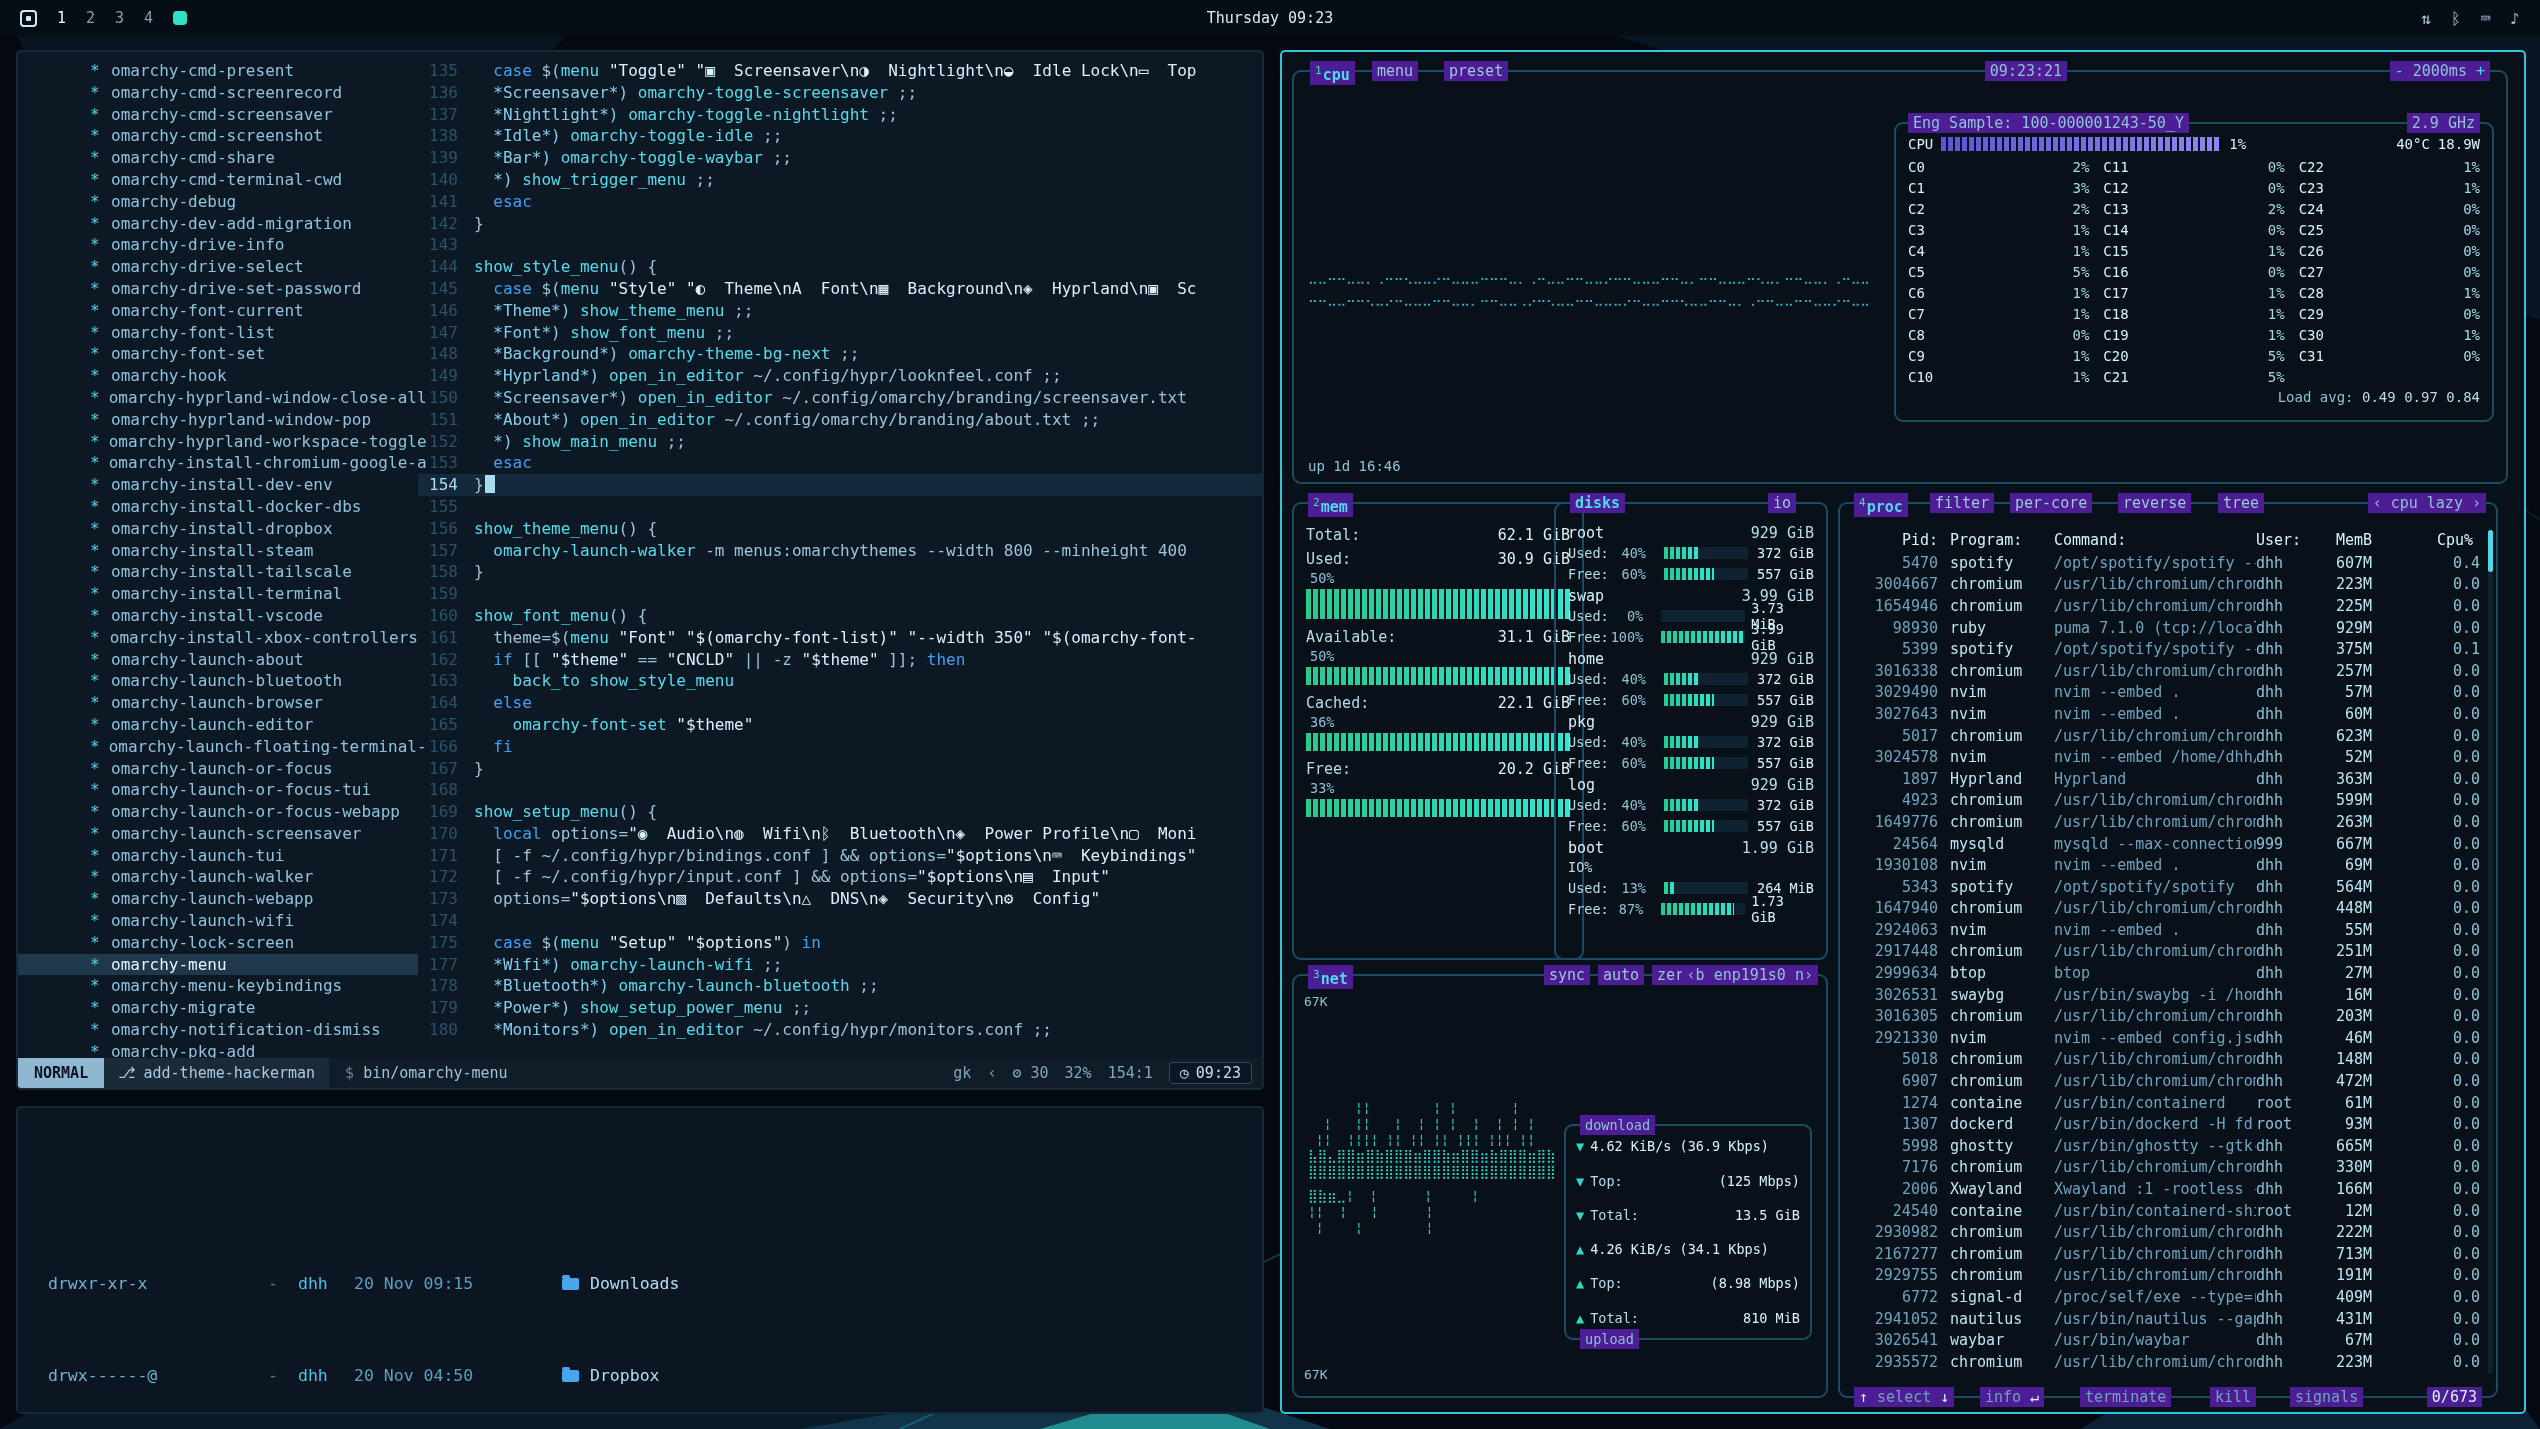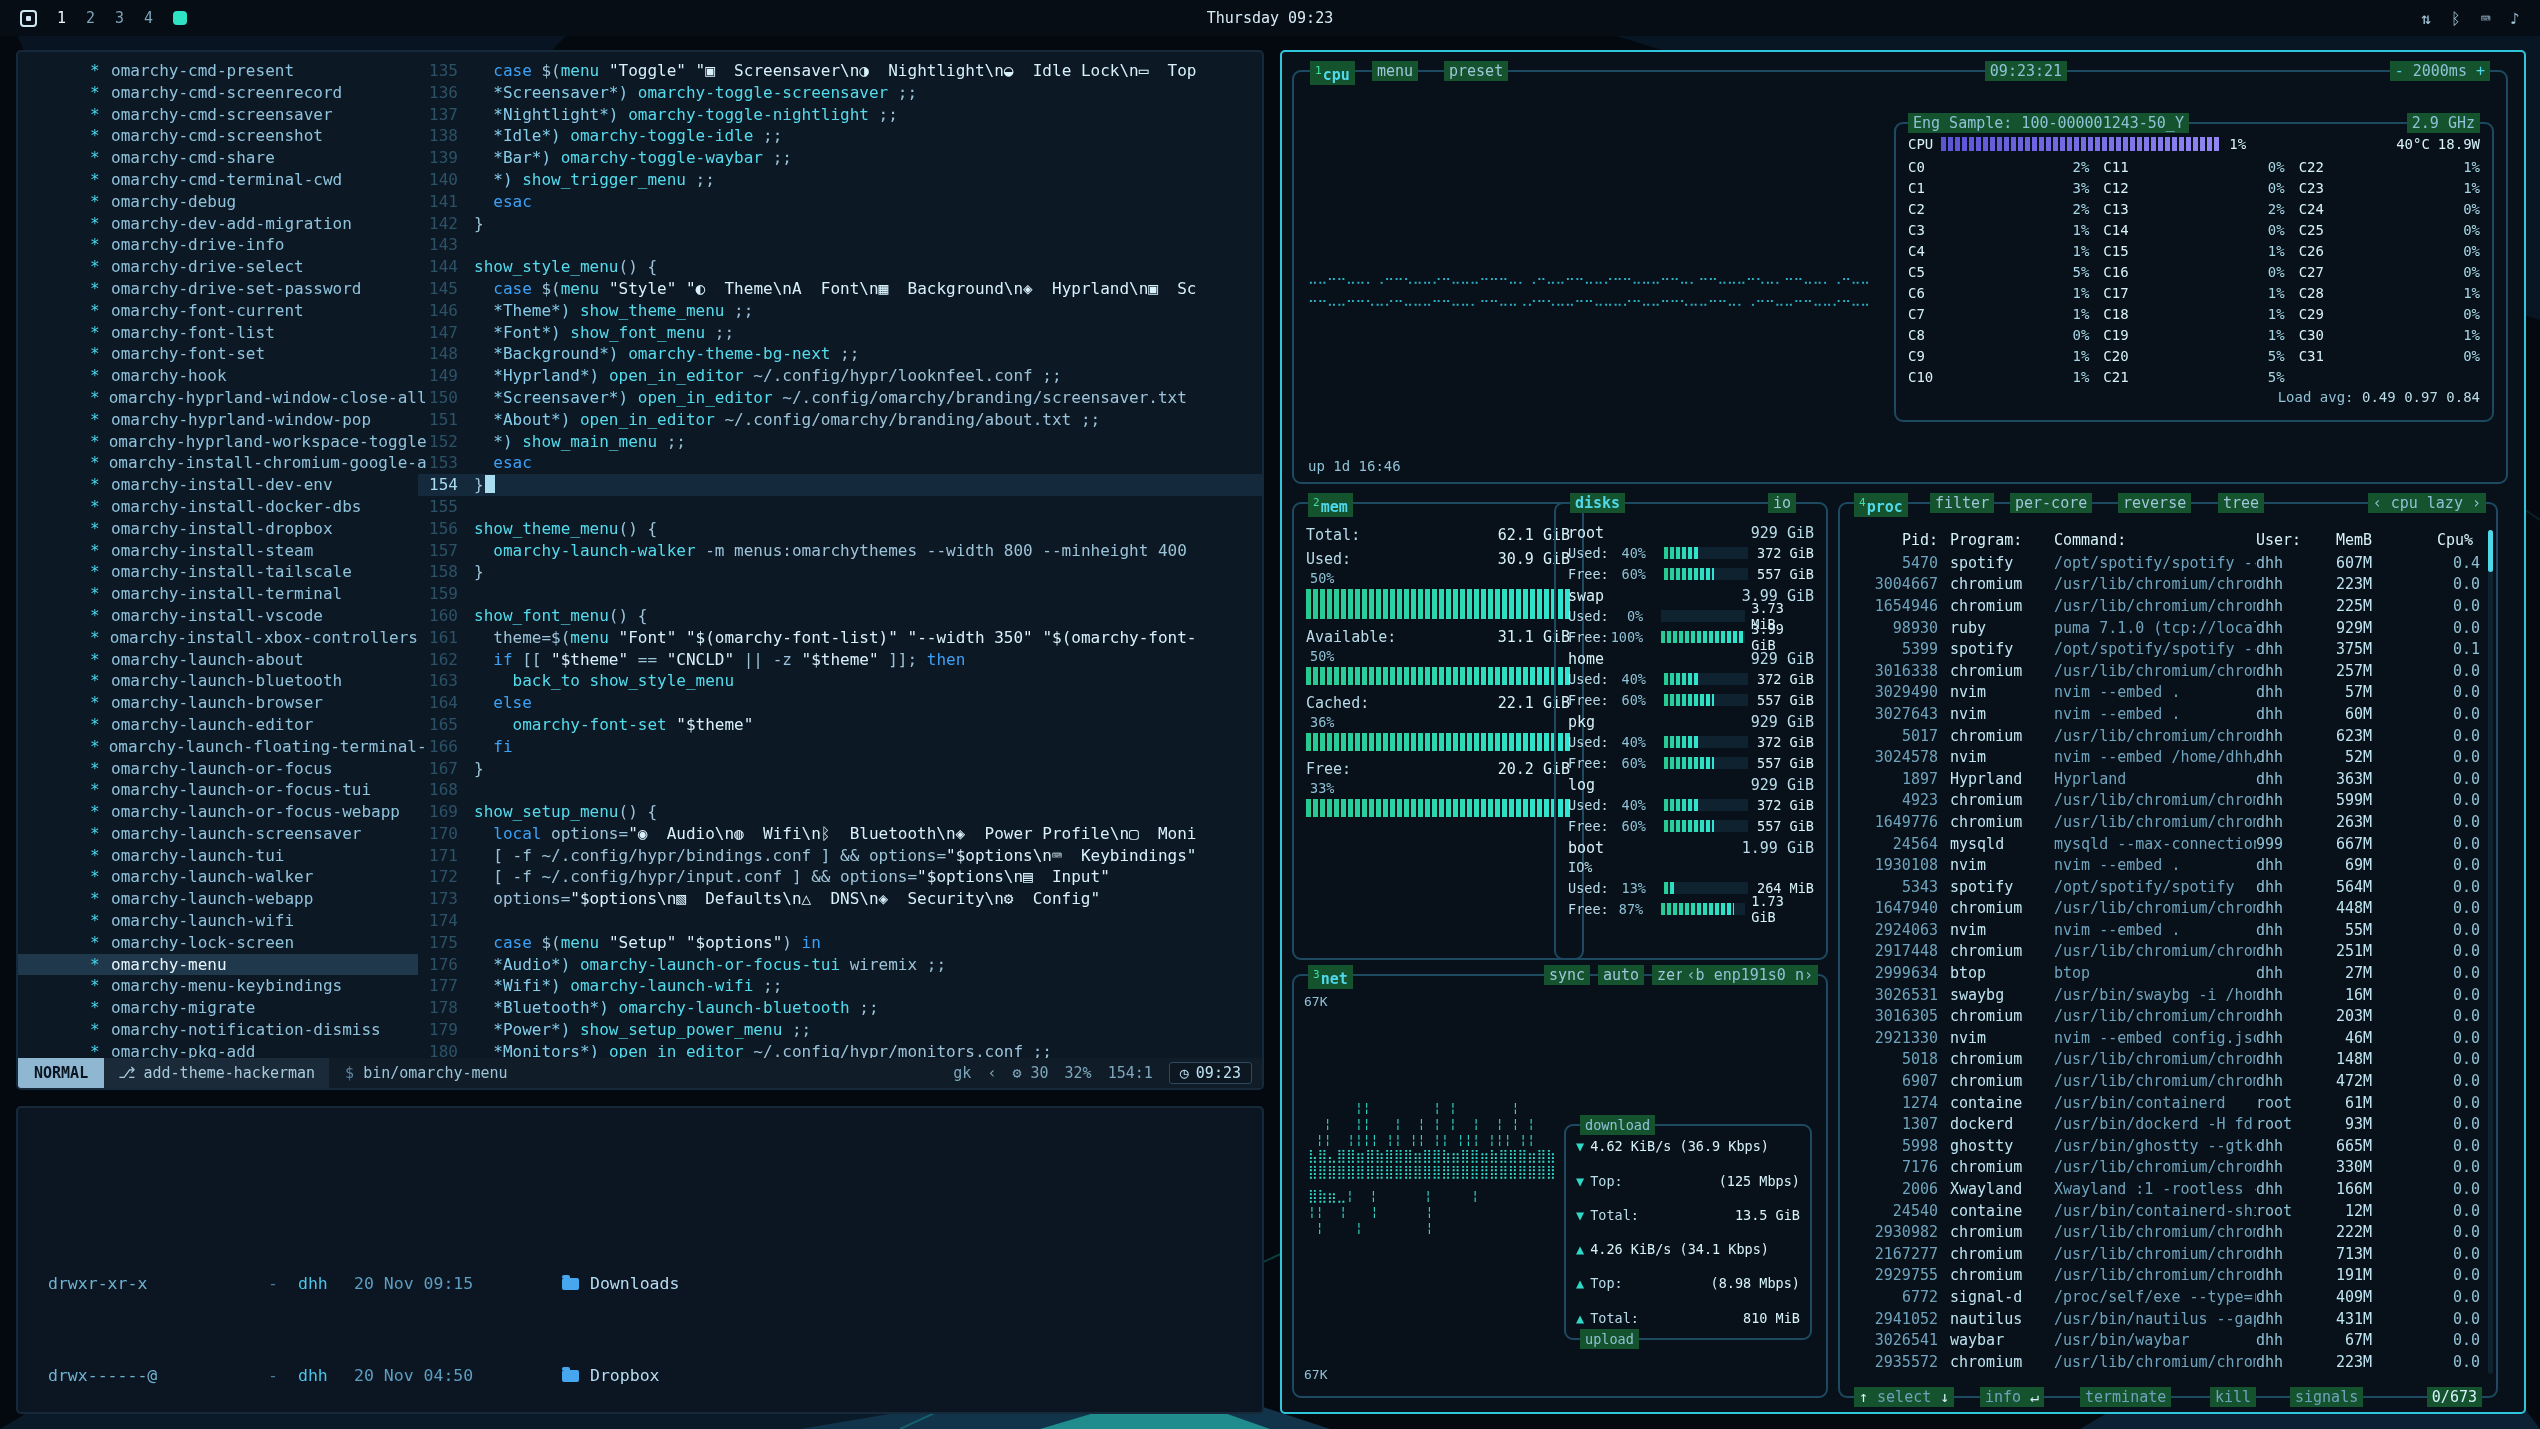--- a/index.html
+++ b/index.html
@@ -53,21 +53,21 @@
 .ls-owner{width:76px;padding-left:20px;color:#49c5ea}
 .ls-date{width:208px;color:#5c9ec0}
 .ls-name{color:#b6dcf2;display:flex;align-items:center}
 .fold{display:inline-block;width:17px;height:12px;background:#46a7ee;border-radius:2px;position:relative;margin-right:11px}
 .fold::before{content:"";position:absolute;top:-3px;left:0;width:8px;height:3px;background:#46a7ee;border-radius:2px 2px 0 0}
 
 
 .btop-win{left:1280px;top:50px;width:1246px;height:1364px;border:2px solid #2fc6dd;background:#081119;font-size:15px;color:#8fc1d6}
 .btop-content{position:absolute;inset:0}
 .bx{position:absolute;border:2px solid #1d4a61;border-radius:9px}
-.bt{position:absolute;top:-11px;background:#14532d;padding:0 5px;color:#8fc1d6;white-space:nowrap;line-height:20px}
+.bt{position:absolute;top:-11px;background:#4c1d95;padding:0 5px;color:#8fc1d6;white-space:nowrap;line-height:20px}
 .bt sup{color:#3fe0a8;font-size:11px;margin-right:1px}
 .bt b{color:#4fd8ea;font-weight:bold}
 .bt.btn{color:#9fc6da}
 .bt.pb{top:auto;bottom:-11px;color:#6fa3bd}
 .bt.pb b{color:#d7f2fb;font-weight:normal}
 .bt.count{color:#d7f2fb}
 .ctl i{color:#4fd8ea;font-style:normal;cursor:pointer}
 .dots{flex:1;min-width:8px;height:14px;margin:0 6px;background-image:radial-gradient(circle,#1d4a61 1.3px,transparent 1.6px);background-size:8px 14px;background-position:0 8px;background-repeat:repeat-x}
 
 .cpu-box{left:10px;top:18px;width:1216px;height:414px}
@@ -598,24 +598,20 @@
           <div class="code-row">
             <span class="lnum">174</span>
             <span class="ltext"></span>
           </div>
 
           <div class="code-row">
             <span class="lnum">175</span>
             <span class="ltext">  <span class="tok-kw">case</span> $(<span class="tok-fn">menu</span> <span class="tok-str">"Setup"</span> <span class="tok-str">"$options"</span>) <span class="tok-kw">in</span></span>
           </div>
 
-          <div class="code-row">
-            <span class="lnum">176</span>
-            <span class="ltext">  <span class="tok-pat">*Audio*)</span> <span class="tok-fn">omarchy-launch-or-focus-tui</span> wiremix ;;</span>
-          </div>
 
           <div class="code-row">
             <span class="lnum">177</span>
             <span class="ltext">  <span class="tok-pat">*Wifi*)</span> <span class="tok-fn">omarchy-launch-wifi</span> ;;</span>
           </div>
 
           <div class="code-row">
             <span class="lnum">178</span>
             <span class="ltext">  <span class="tok-pat">*Bluetooth*)</span> <span class="tok-fn">omarchy-launch-bluetooth</span> ;;</span>
           </div>

